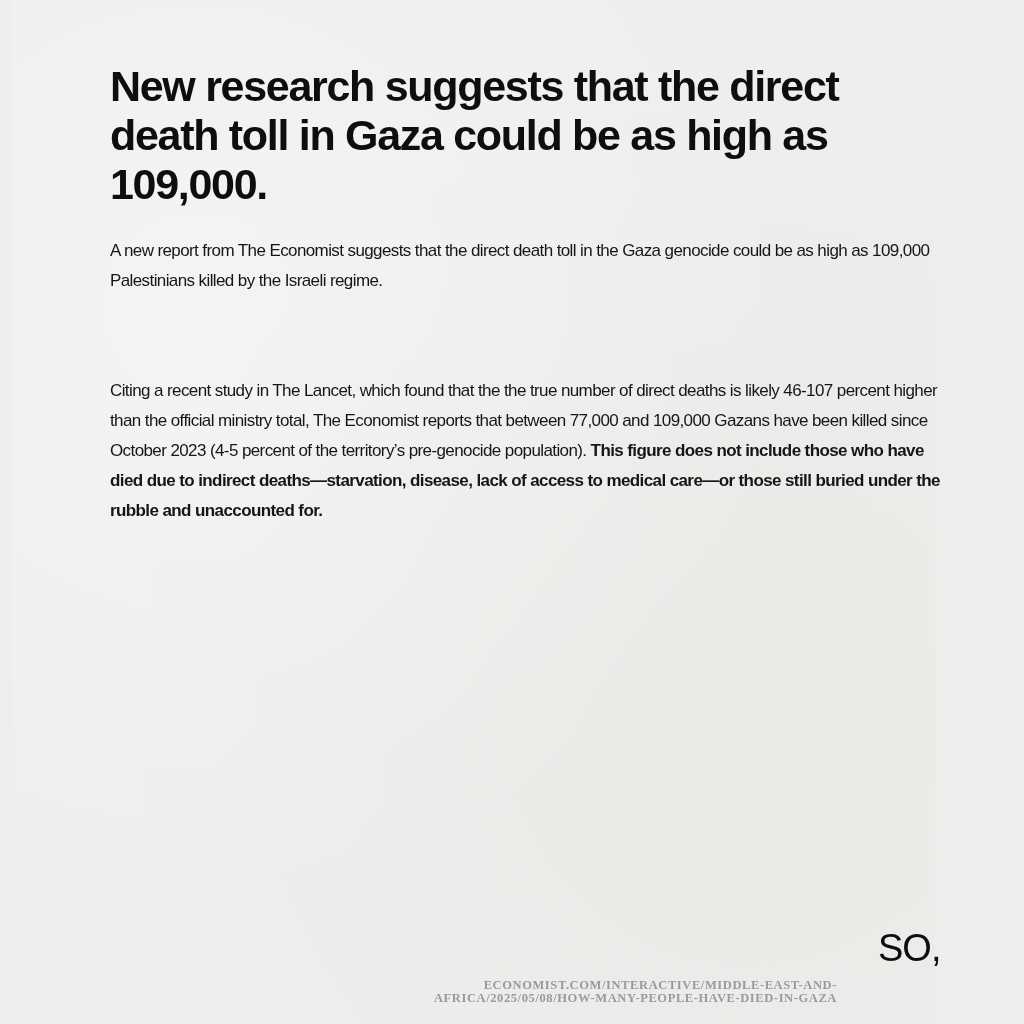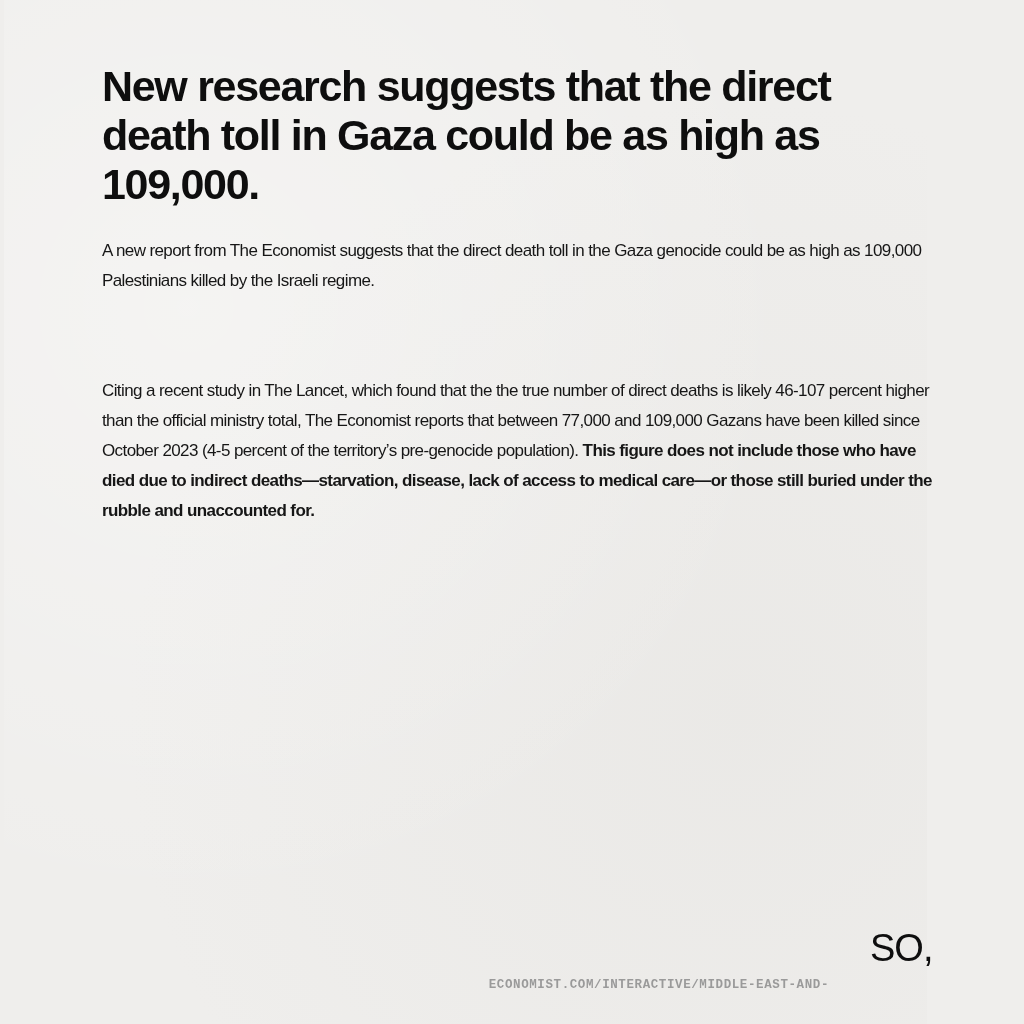--- a/index.html
+++ b/index.html
@@ -10,21 +10,21 @@
       width: 1024px;
       height: 1024px;
       background: #efeeec;
       position: relative;
       overflow: hidden;
       color: #141414;
       font-family: "Liberation Sans", sans-serif;
     }
     .page {
       position: absolute;
-      left: 4px; top: 0;
+      left: 12px; top: 0;
       width: 923px; height: 1024px;
       background:
         radial-gradient(circle at 20% 30%, rgba(255,255,255,0.35), rgba(255,255,255,0) 60%),
         radial-gradient(circle at 80% 70%, rgba(220,218,214,0.25), rgba(220,218,214,0) 60%),
         #efeeec;
     }
     .headline {
       position: absolute;
       left: 98px;
       top: 62px;
@@ -61,21 +61,21 @@
       font-size: 38px;
       letter-spacing: -1px;
       color: #0e0e0e;
     }
     .source {
       position: absolute;
       right: 98px;
       top: 979px;
       width: 600px;
       text-align: right;
-      font-family: Liberation Mono, monospace;
+      font-family: Liberation Serif, serif;
       font-weight: 700;
       font-size: 12.5px;
       line-height: 13px;
       letter-spacing: 0.6px;
       color: #9a9a9a;
       text-transform: uppercase;
     }
     .source span { display: block; }
   </style>
 </head>
@@ -86,14 +86,15 @@
 
   <p class="body-text p1">A new report from The Economist suggests that the direct death toll in the Gaza genocide could be as high as 109,000 Palestinians killed by the Israeli regime.</p>
 
   <p class="body-text p2"><span>Citing a recent study in The Lancet, which found that the the true number of direct deaths is likely 46-107 percent higher than the official ministry total, The Economist reports that between 77,000 and 109,000 Gazans have been killed since October 2023 (4-5 percent of the territory’s pre-genocide population). </span><span class="bold">This figure does not include those who have died due to indirect deaths—starvation, disease, lack of access to medical care—or those still buried under the rubble and unaccounted for.</span></p>
 
 
   <div class="logo">SO,</div>
 
   <div class="source">
     <span>ECONOMIST.COM/INTERACTIVE/MIDDLE-EAST-AND-</span>
+    <span>AFRICA/2025/05/08/HOW-MANY-PEOPLE-HAVE-DIED-IN-GAZA</span>
   </div>
 </div>
 
 </body></html>

